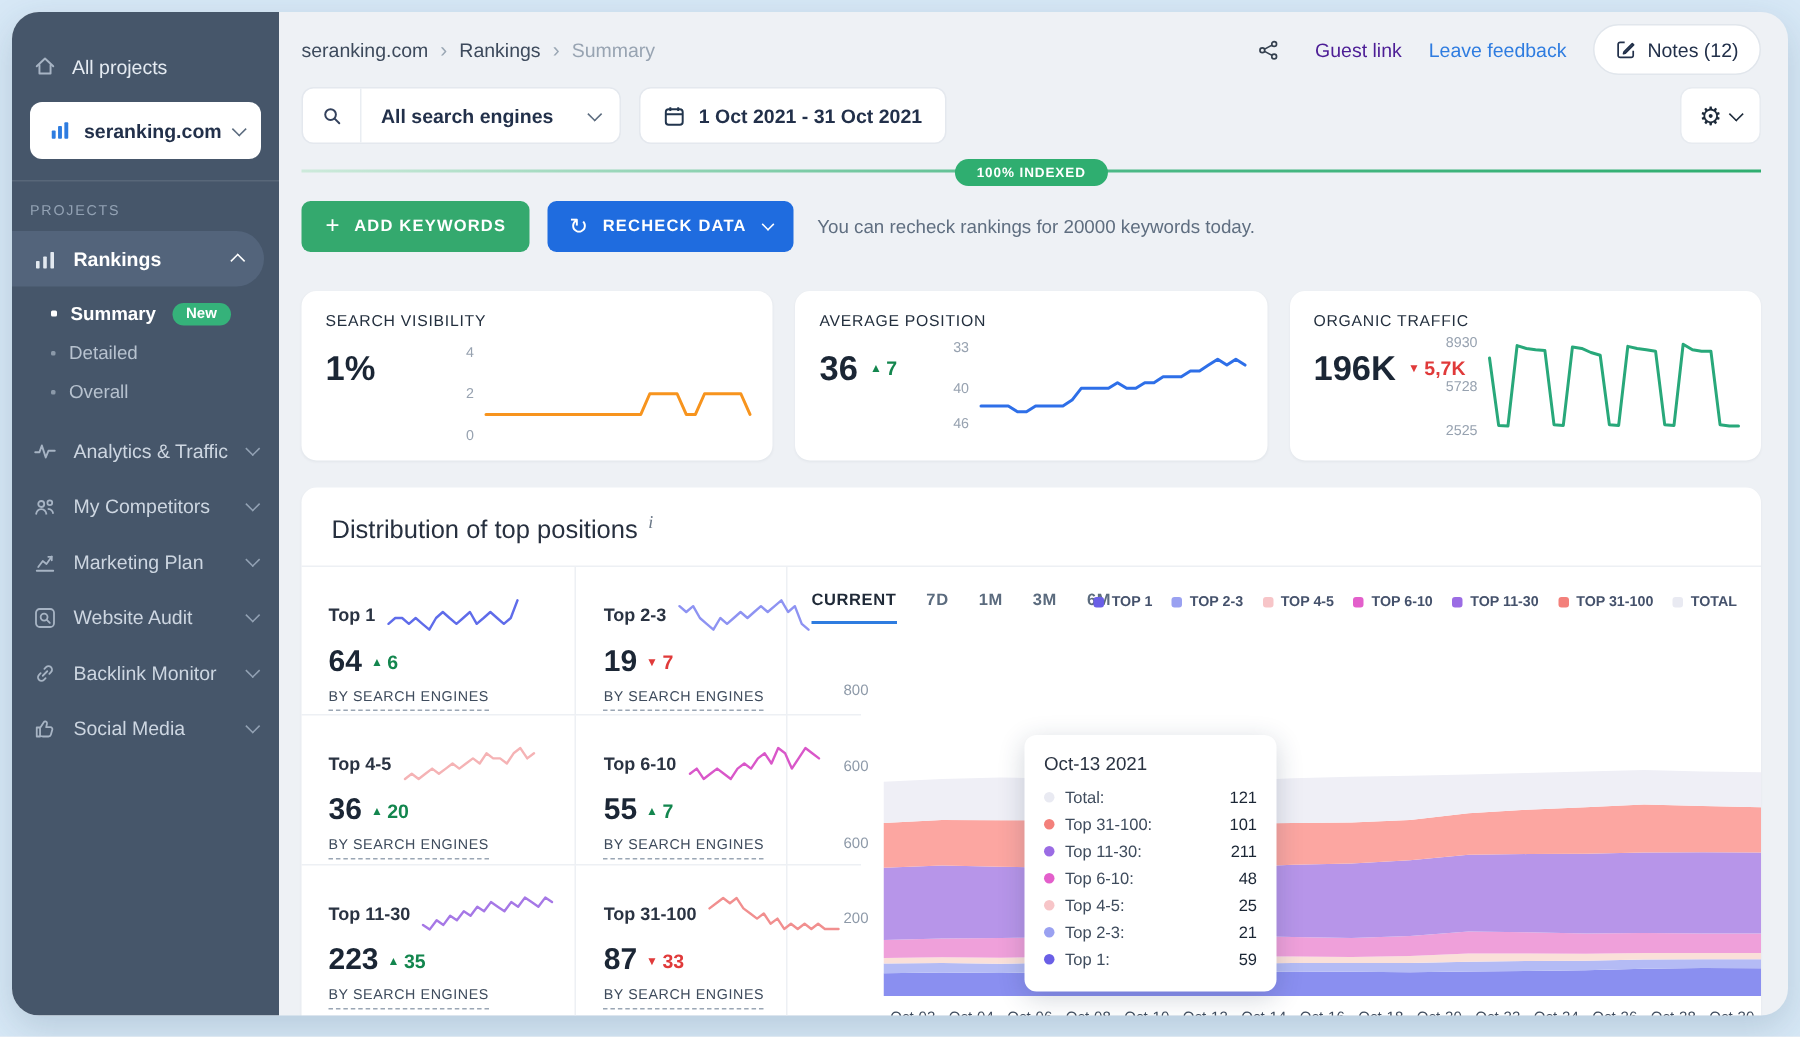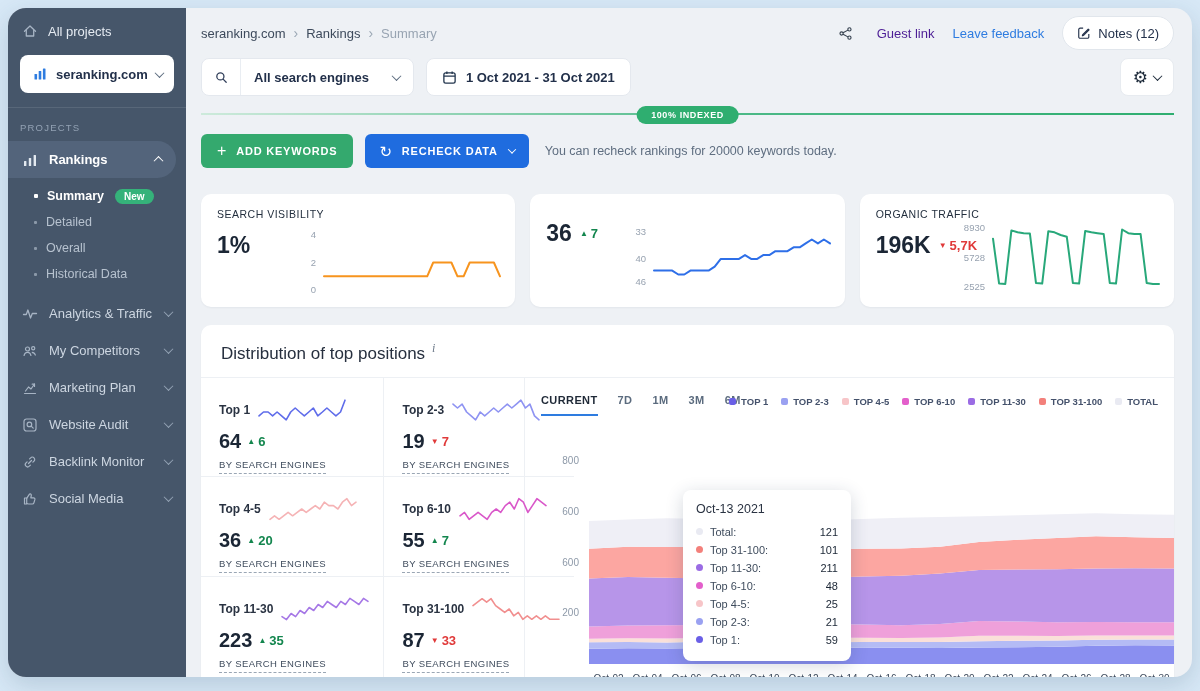--- a/index.html
+++ b/index.html
@@ -1,20 +1,20 @@
 <!DOCTYPE html>
 <html><head>
 <meta charset="utf-8">
 <style>
   html,body{margin:0;padding:0}
   body{width:1200px;height:691px;overflow:hidden;background:#d7e8f6;font-family:"Liberation Sans",sans-serif;position:relative}
   .window{position:absolute;left:8px;top:8px;width:1184px;height:669px;border-radius:18px;background:#eef1f5;overflow:hidden;display:flex;box-shadow:0 8px 24px rgba(40,70,100,.18)}
   
   .sidebar{width:178px;flex-shrink:0;background:#46566a;color:#cdd6e1;display:flex;flex-direction:column;font-size:13px}
-  .sb-row{display:flex;align-items:center;gap:10px;padding:15px 14px 10px}
+  .sb-row{display:flex;align-items:center;gap:10px;padding:28px 14px 10px}
   .sb-row .lbl{color:#e5ebf2;font-size:13px}
   .proj-select{margin:6px 12px 14px;height:38px;background:#fff;border-radius:8px;display:flex;align-items:center;gap:8px;padding:0 12px;cursor:pointer}
   .proj-select .lbl{color:#22304a;font-weight:700;font-size:13px;flex:1}
   .sb-div{height:1px;background:rgba(255,255,255,.10);margin:0}
   .sb-section{margin:14px 0 8px 12px;font-size:9.5px;letter-spacing:1.2px;color:#93a2b4}
   .nav-item{display:flex;align-items:center;gap:11px;height:37px;padding:0 14px;cursor:pointer;color:#cdd6e1}
   .nav-item .nav-label{flex:1;font-size:13px}
   .nav-item.active{background:#53647b;border-radius:0 19px 19px 0;margin-right:10px;color:#fff}
   .nav-item.active .nav-label{font-weight:700}
   .nav-ic{width:16px;height:16px;color:#a7b4c4;display:inline-flex}
@@ -157,24 +157,20 @@
           <span class="badge-new">New</span>
         </div>
         <div class="sub-item">
           <span class="bullet"></span>
           <span>Detailed</span>
         </div>
         <div class="sub-item">
           <span class="bullet"></span>
           <span>Overall</span>
         </div>
-        <div class="sub-item">
-          <span class="bullet"></span>
-          <span>Historical Data</span>
-        </div>
       </div>
     <div id="side-nav">
         <div class="nav-item">
           <span class="nav-ic">
             <svg viewBox="0 0 16 16" fill="none" stroke="currentColor" stroke-width="1.3" stroke-linecap="round" stroke-linejoin="round">
               <path d="M1.5 8.5h2.8l1.6-4.5 2.6 8 1.8-4.5h4.2"></path>
             </svg>
           </span>
           <span class="nav-label">Analytics &amp; Traffic</span>
           <span class="chev down dim"></span>
@@ -324,20 +320,21 @@
 
         </div>
         <div class="stat-chart"><svg id="chart-0" width="215" height="82">
               <text x="24" y="22.0" text-anchor="end" fill="#97a2b0" font-size="9.5" font-family="Liberation Sans, sans-serif">4</text>
               <text x="24" y="49.5" text-anchor="end" fill="#97a2b0" font-size="9.5" font-family="Liberation Sans, sans-serif">2</text>
               <text x="24" y="77.0" text-anchor="end" fill="#97a2b0" font-size="9.5" font-family="Liberation Sans, sans-serif">0</text>
               <path d="M32.0,60.3L38.1,60.3L44.1,60.3L50.2,60.3L56.3,60.3L62.3,60.3L68.4,60.3L74.5,60.3L80.6,60.3L86.6,60.3L92.7,60.3L98.8,60.3L104.8,60.3L110.9,60.3L117.0,60.3L123.0,60.3L129.1,60.3L135.2,60.3L141.2,46.5L147.3,46.5L153.4,46.5L159.4,46.5L165.5,60.3L171.6,60.3L177.7,46.5L183.7,46.5L189.8,46.5L195.9,46.5L201.9,46.5L208.0,60.3" fill="none" stroke="#f7941e" stroke-width="2" stroke-linejoin="round" stroke-linecap="round"></path>
             </svg></div>
       </div>
       <div class="stat-card">
+        <div class="stat-title">AVERAGE POSITION</div>
         <div class="stat-val-row">
           <span class="stat-val">36</span>
           <span class="delta up" id="delta-1">
               <span class="arrow">▲</span>
               <span>7</span>
             </span>
         </div>
         <div class="stat-chart"><svg id="chart-1" width="215" height="82">
               <text x="24" y="18.8" text-anchor="end" fill="#97a2b0" font-size="9.5" font-family="Liberation Sans, sans-serif">33</text>
               <text x="24" y="45.9" text-anchor="end" fill="#97a2b0" font-size="9.5" font-family="Liberation Sans, sans-serif">40</text>

